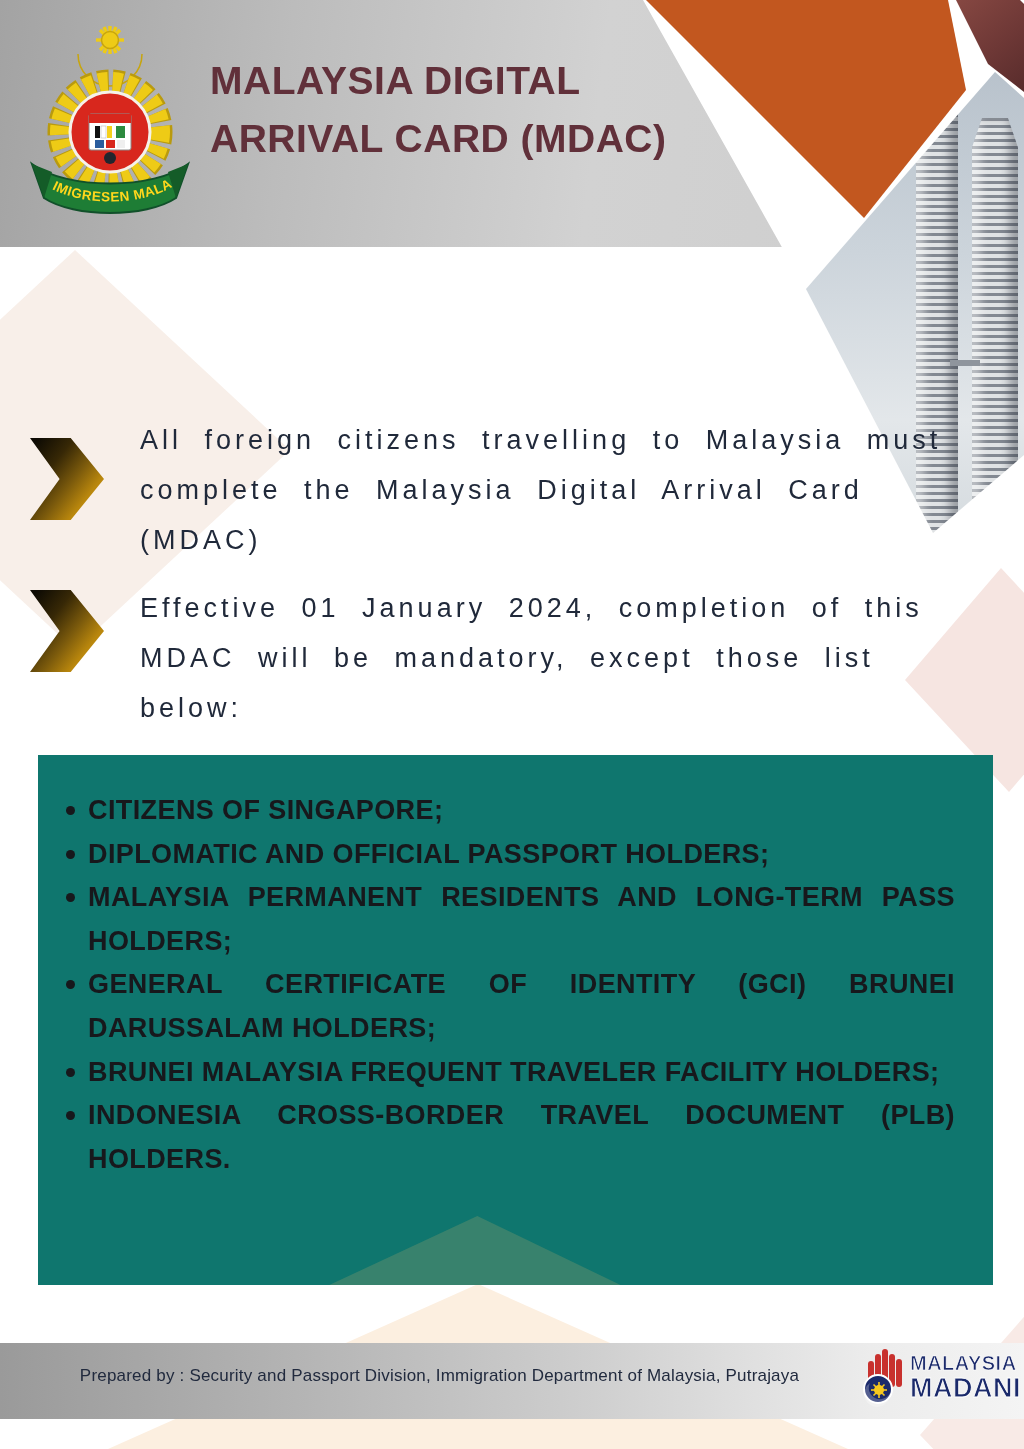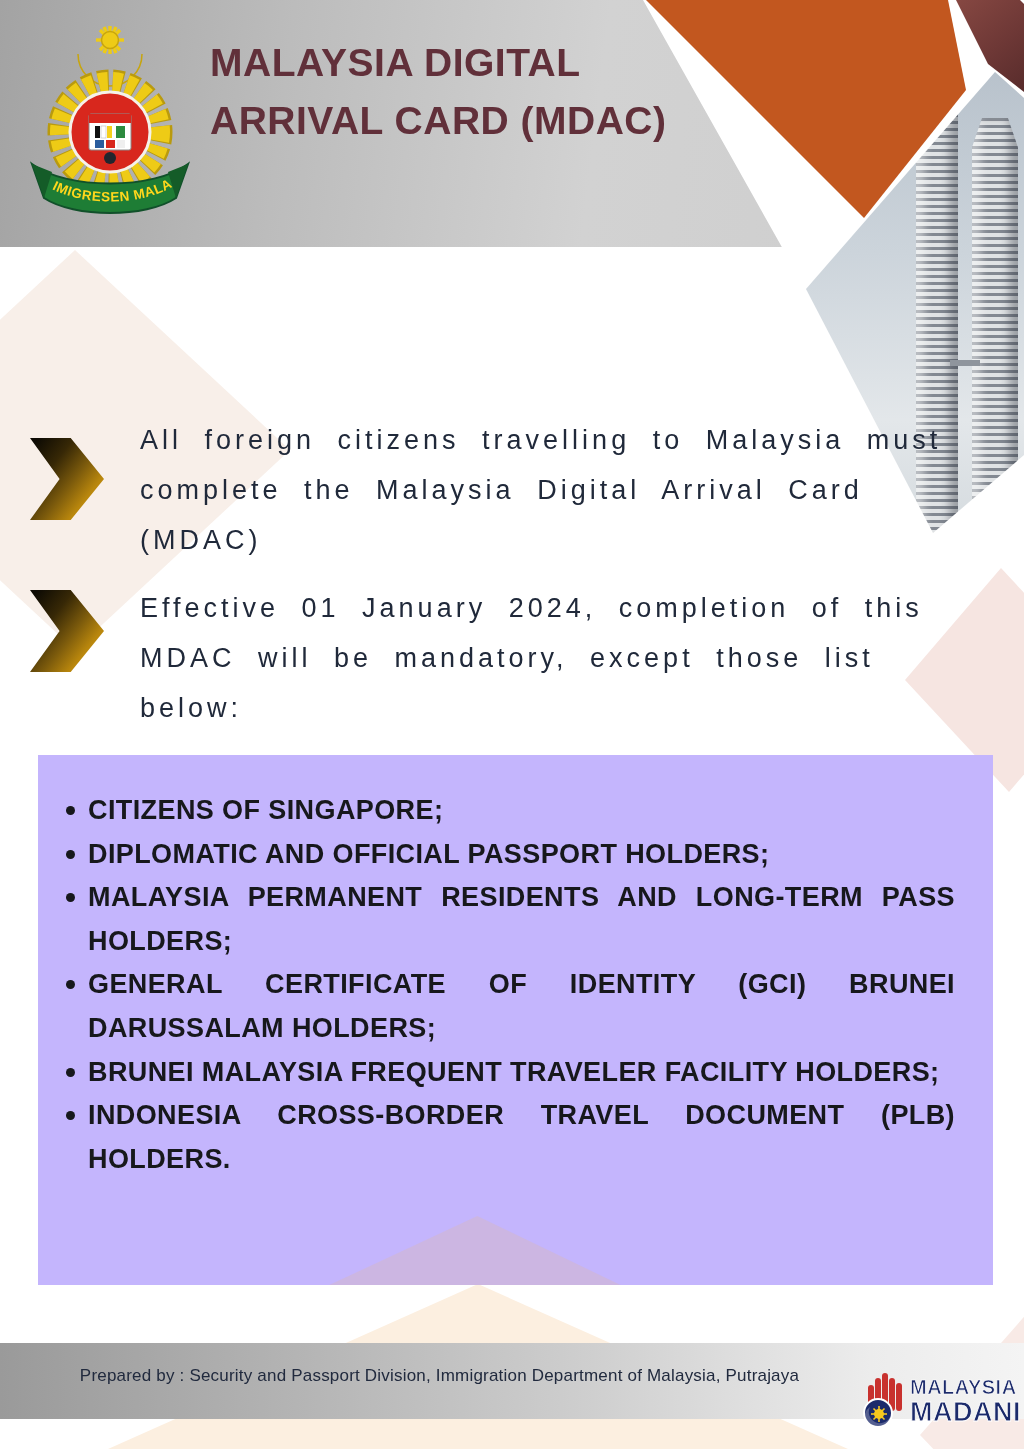--- a/index.html
+++ b/index.html
@@ -25,21 +25,21 @@
     left:920px;top:1315px;width:220px;height:240px;background:#f8eae6;
     clip-path:polygon(48% 0,100% 50%,52% 100%,0 50%);
   }
   
   .header-band{
     position:absolute;z-index:1;left:0;top:0;width:1024px;height:247px;
     background:linear-gradient(97deg,#a3a3a3 0%,#bcbcbc 28%,#d2d2d2 58%,#cfcfcf 82%,#c6c6c6 100%);
   }
   .crest{position:absolute;z-index:4;left:26px;top:18px;}
   .header-title{
-    position:absolute;z-index:4;left:210px;top:34px;width:560px;
+    position:absolute;z-index:4;left:210px;top:52px;width:560px;
     font-size:39px;line-height:58px;font-weight:bold;color:#61303a;letter-spacing:.5px;
   }
   
   .photo-hull{
     position:absolute;z-index:2;left:0;top:0;width:1024px;height:560px;background:#ffffff;
     clip-path:polygon(643px 0,1024px 0,1024px 470px,933px 540px,806px 290px);
   }
   .photo{position:absolute;z-index:3;}
   .photo-mosque{
     left:600px;top:0;width:424px;height:230px;
@@ -82,21 +82,21 @@
   .chevron{
     position:absolute;z-index:10;left:30px;width:74px;height:82px;
     clip-path:polygon(0 0,55% 0,100% 50%,55% 100%,0 100%,40% 50%);
     background:linear-gradient(128deg,#0e0b04 6%,#372806 32%,#7b5a0c 55%,#b8860d 74%,#c9930f 88%,#c39b1c 100%);
   }
   .chevron-1{top:438px;}
   .chevron-2{top:590px;}
   
   .cream-box{
     position:absolute;z-index:10;left:38px;top:755px;width:955px;height:530px;
-    background:#c4b5fd;overflow:hidden;
+    background:#0f766e;overflow:hidden;
   }
   .cream-box::after{
     content:"";position:absolute;left:0;top:0;width:100%;height:100%;pointer-events:none;
     background:rgba(243,186,108,.18);
     clip-path:polygon(46% 87%,61% 100%,30.5% 100%);
   }
   .exempt-list{margin:0;padding:34px 38px 0 24px;list-style:none;}
   .exempt-list li{
     position:relative;padding-left:26px;margin:0;
     font-size:27px;line-height:43.6px;font-weight:bold;color:#17181c;
@@ -108,21 +108,21 @@
   
   .footer-band{
     position:absolute;z-index:12;left:0;top:1343px;width:1024px;height:76px;
     background:linear-gradient(90deg,#9a9a9a 0%,#b5b5b5 30%,#cfcfcf 58%,#ececec 85%,#f4f4f4 100%);
   }
   .footer-text{
     position:absolute;left:30px;right:175px;top:0;height:65px;
     display:flex;align-items:center;justify-content:center;
     font-size:17px;color:#212a3e;letter-spacing:.2px;
   }
-  .madani-logo{position:absolute;right:4px;top:2px;margin-top:24px;}
+  .madani-logo{position:absolute;right:4px;top:2px;}
 </style>
 </head>
 <body>
 
 <div class="poster">
 
   <div class="decor diamond-left"></div>
   <div class="decor diamond-right-mid"></div>
   <div class="decor triangle-bottom"></div>
   <div class="decor diamond-bottom-right"></div>

